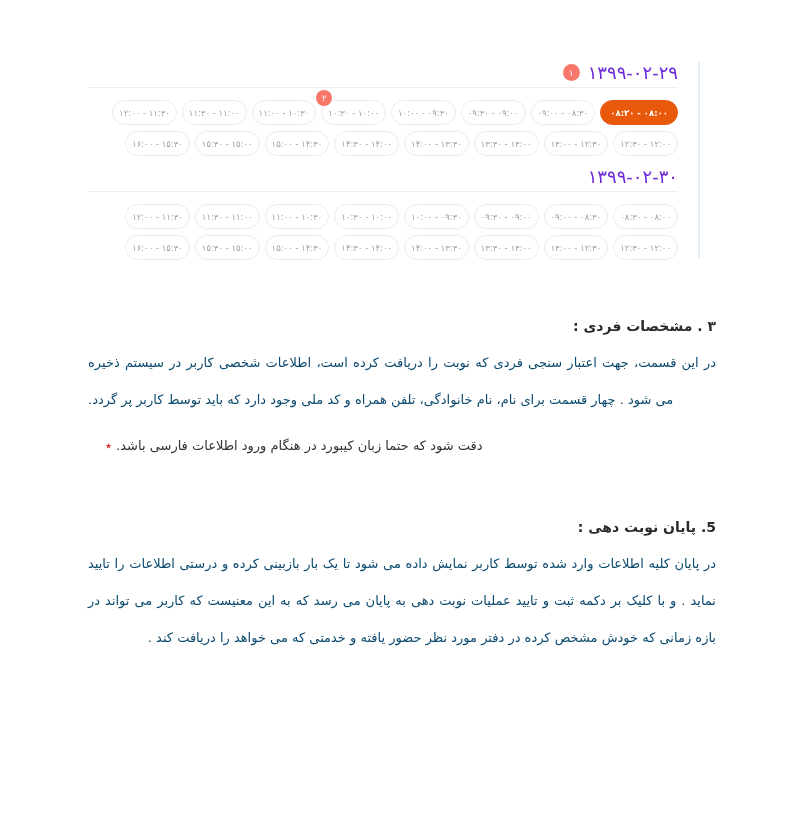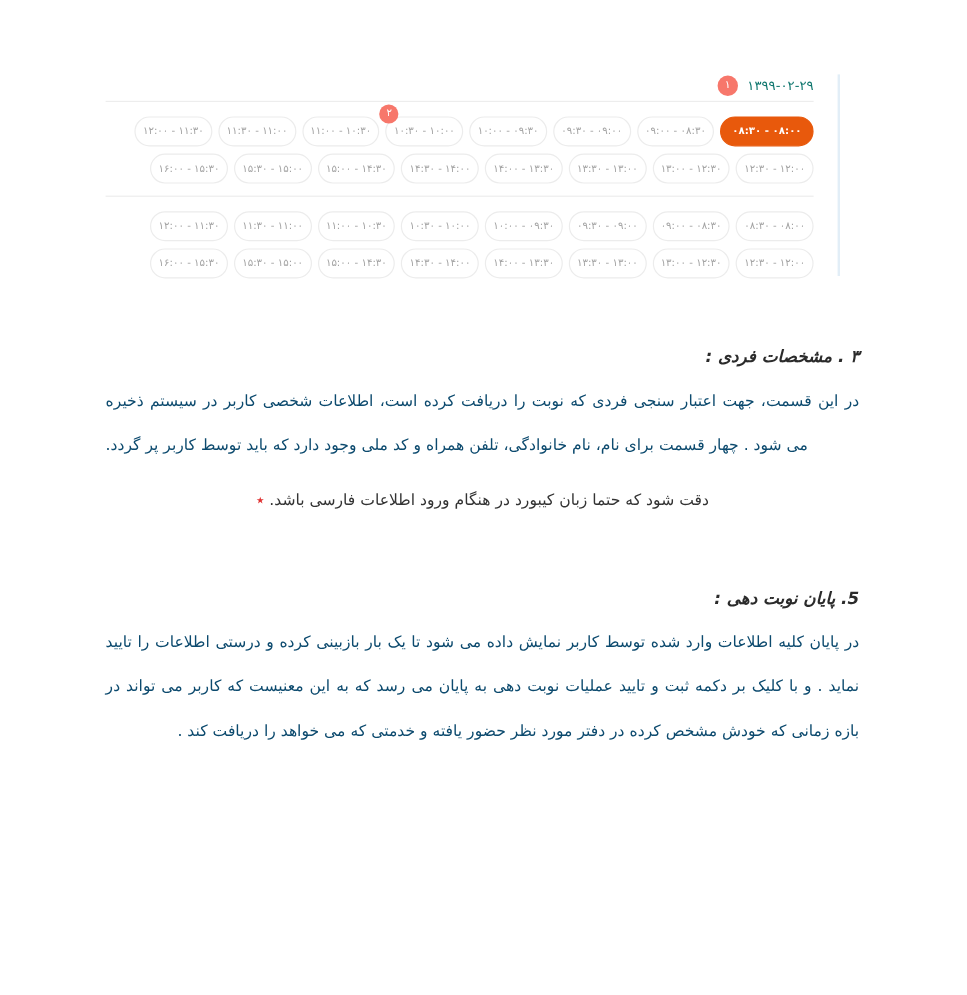--- a/index.html
+++ b/index.html
@@ -18,21 +18,21 @@
   .scroll-track {
     position:absolute; right:-22px; top:0; bottom:2px; width:2px;
     background:#e2eef7;
   }
   .day-head {
     display:flex; direction:rtl; align-items:center; gap:8px;
     justify-content:flex-start; min-height:18px; margin-bottom:4px;
   }
   .date {
     direction:ltr; unicode-bidi:isolate;
-    font-size:11px; color:#0f766e; letter-spacing:.5px;
+    font-size:18px; color:#6d28d9; letter-spacing:.5px;
   }
   .round-badge {
     width:17px; height:17px; border-radius:50%;
     background:#f7776b; color:#fff; font-size:9px;
     display:flex; align-items:center; justify-content:center; flex:0 0 auto;
   }
   hr.date-divider {
     border:none; border-top:1px solid #ededed; margin:2px 0 12px;
   }
   .chips {
@@ -60,31 +60,30 @@
   }
   .day { margin-bottom:10px; }
   .day:last-child { margin-bottom:0; }
 
   
   .doc { margin:58px 90px 0 88px; }
   .doc h2 {
     direction:rtl; 
     font-size:14px; font-weight:bold; color:#2b2b2b;
     margin:0 0 10px;
-    font-style:italic;
   }
   .doc p.body-par {
     direction:rtl; text-align:justify;
     font-size:13px; line-height:2.85; color:#0c4a6e;
     margin:0 0 14px;
   }
   .doc p.last-left  { text-align-last:left; }
   .doc p.last-right { text-align-last:right; }
   .note {
-    direction:ltr; text-align:center;
+    direction:ltr; text-align:left;
     font-size:13px; line-height:2.2; color:#333;
     margin:2px 17px 58px;
   }
   .note .star { color:#e03131; font-size:13px; margin-right:4px; }
 </style>
 </head>
 <body>
 
 <section class="schedule">
   <div id="schedule-days">
@@ -109,20 +108,23 @@
           <button class="chip" type="button">۱۳:۰۰ - ۱۲:۳۰</button>
           <button class="chip" type="button">۱۳:۳۰ - ۱۳:۰۰</button>
           <button class="chip" type="button">۱۴:۰۰ - ۱۳:۳۰</button>
           <button class="chip" type="button">۱۴:۳۰ - ۱۴:۰۰</button>
           <button class="chip" type="button">۱۵:۰۰ - ۱۴:۳۰</button>
           <button class="chip" type="button">۱۵:۳۰ - ۱۵:۰۰</button>
           <button class="chip" type="button">۱۶:۰۰ - ۱۵:۳۰</button>
         </div>
       </div>
       <div class="day">
+        <div class="day-head">
+          <span class="date">۱۳۹۹-۰۲-۳۰</span>
+        </div>
         <hr class="date-divider">
         <div class="chips">
           <button class="chip" type="button">۰۸:۳۰ - ۰۸:۰۰</button>
           <button class="chip" type="button">۰۹:۰۰ - ۰۸:۳۰</button>
           <button class="chip" type="button">۰۹:۳۰ - ۰۹:۰۰</button>
           <button class="chip" type="button">۱۰:۰۰ - ۰۹:۳۰</button>
           <button class="chip" type="button">۱۰:۳۰ - ۱۰:۰۰</button>
           <button class="chip" type="button">۱۱:۰۰ - ۱۰:۳۰</button>
           <button class="chip" type="button">۱۱:۳۰ - ۱۱:۰۰</button>
           <button class="chip" type="button">۱۲:۰۰ - ۱۱:۳۰</button>

